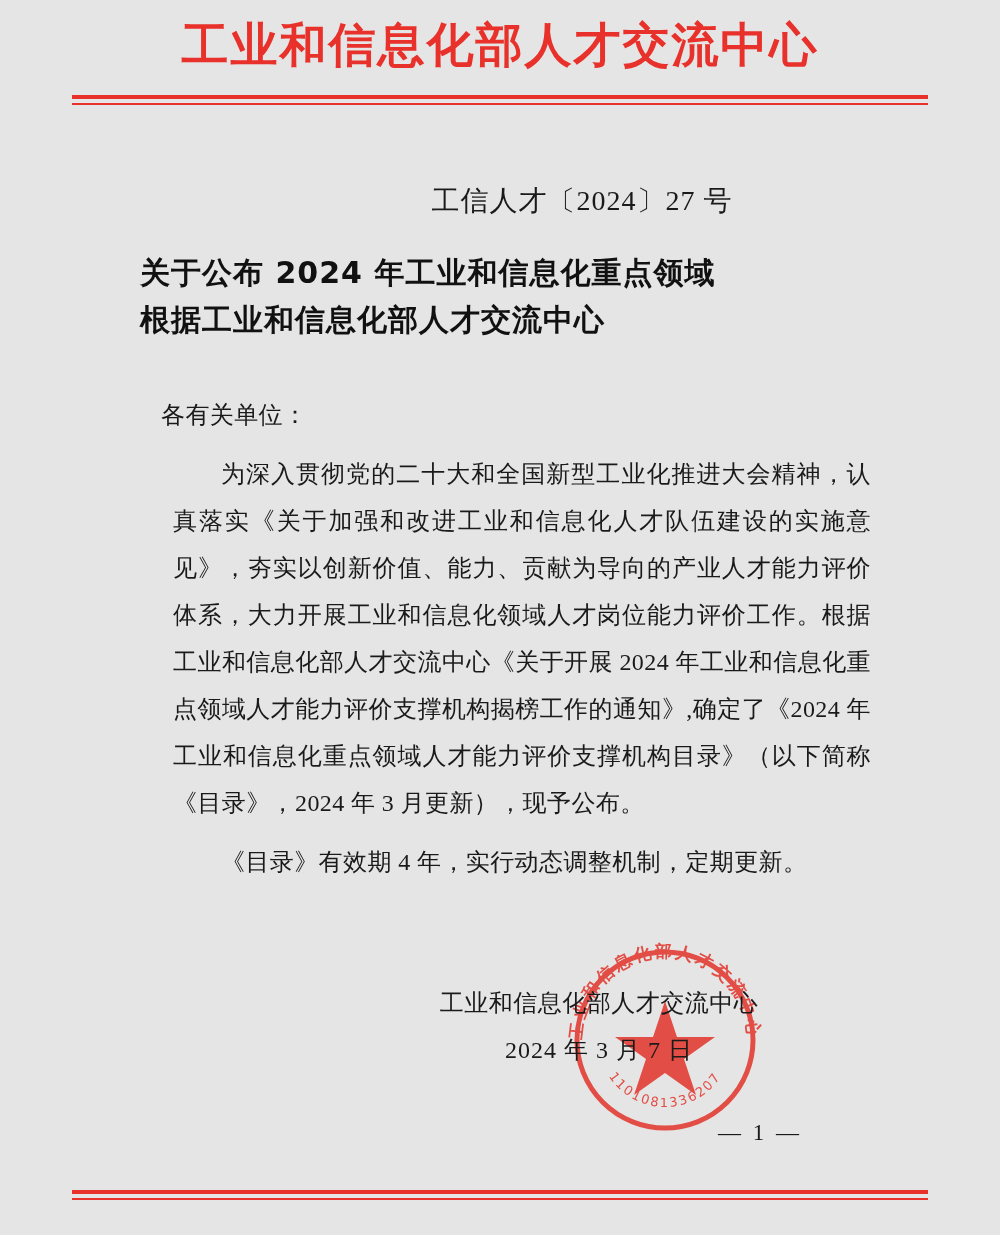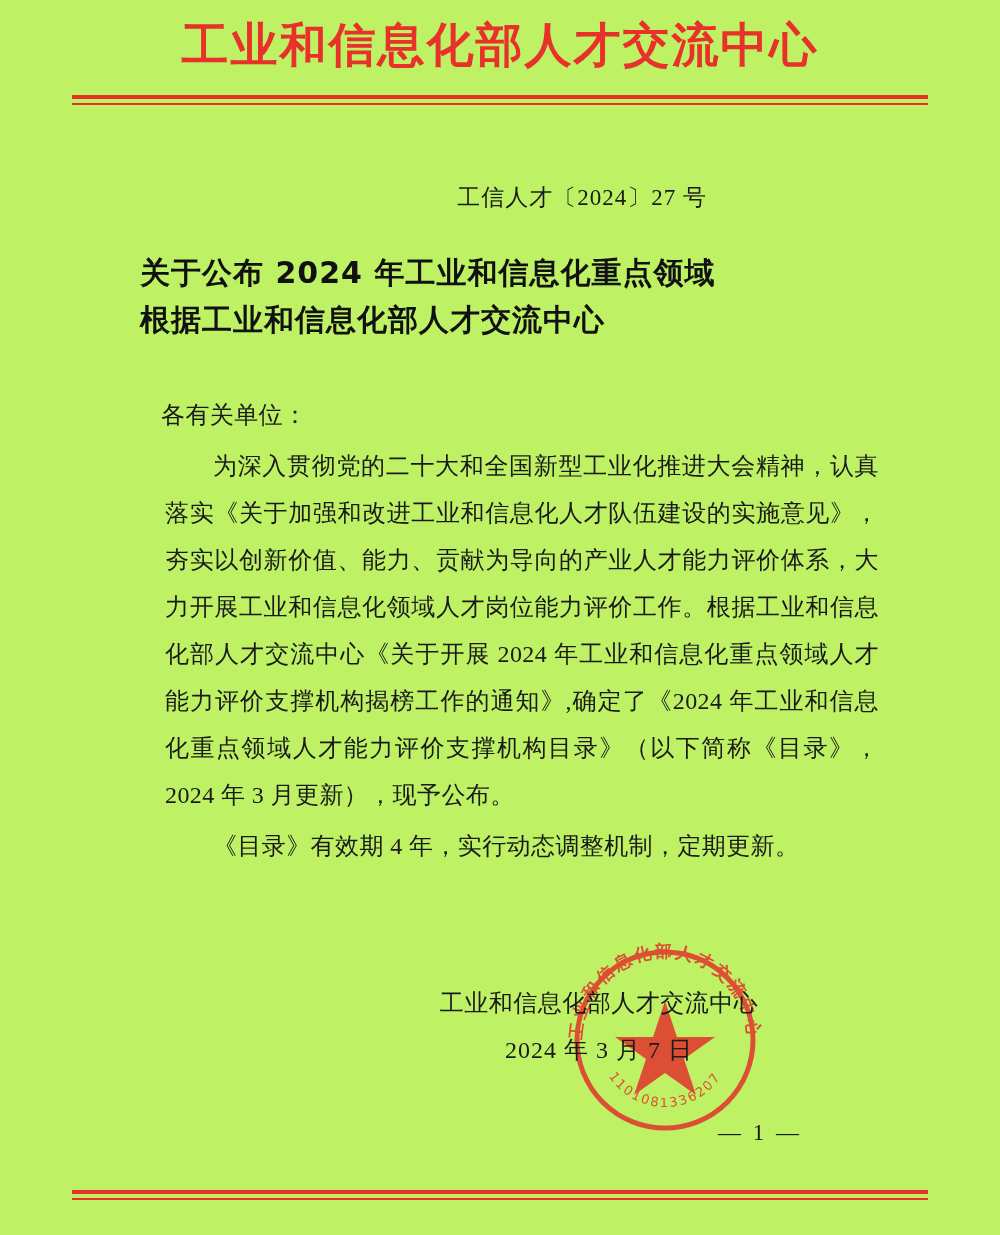--- a/index.html
+++ b/index.html
@@ -14,21 +14,21 @@
     font-family: "Liberation Serif", "DejaVu Serif", serif;
     color: #1a1a1a;
     overflow: hidden;
   }
 
   .page {
     position: absolute;
     inset: 0;
     width: 1000px;
     height: 1235px;
-    background: #bef264;
+    background: #e5e5e5;
   }
 
   
   .masthead {
     position: absolute;
     top: 18px;
     left: 0;
     width: 1000px;
     text-align: center;
   }
@@ -60,21 +60,21 @@
     margin-top: 4px;
   }
 
   
   .doc-number {
     position: absolute;
     top: 182px;
     left: 0;
     width: 994px;
     text-align: center;
-    font-size: 23px;
+    font-size: 28px;
     letter-spacing: 1px;
     padding-left: 170px;
     box-sizing: border-box;
   }
 
   
   .doc-title {
     position: absolute;
     top: 250px;
     left: 140px;
@@ -95,21 +95,21 @@
     top: 392px;
     left: 161px;
     width: 722px;
     font-size: 24px;
     line-height: 47px;
     letter-spacing: 0.4px;
     color: #1a1a1a;
   }
   .salutation { margin: 0 0 0 0; }
   .para {
-    margin: 4px;
+    margin: 12px;
     text-indent: 2em;
     text-align: justify;
     text-justify: inter-ideograph;
   }
   .para-gap { height: 38px; }
 
   
   .signature {
     position: absolute;
     top: 980px;

